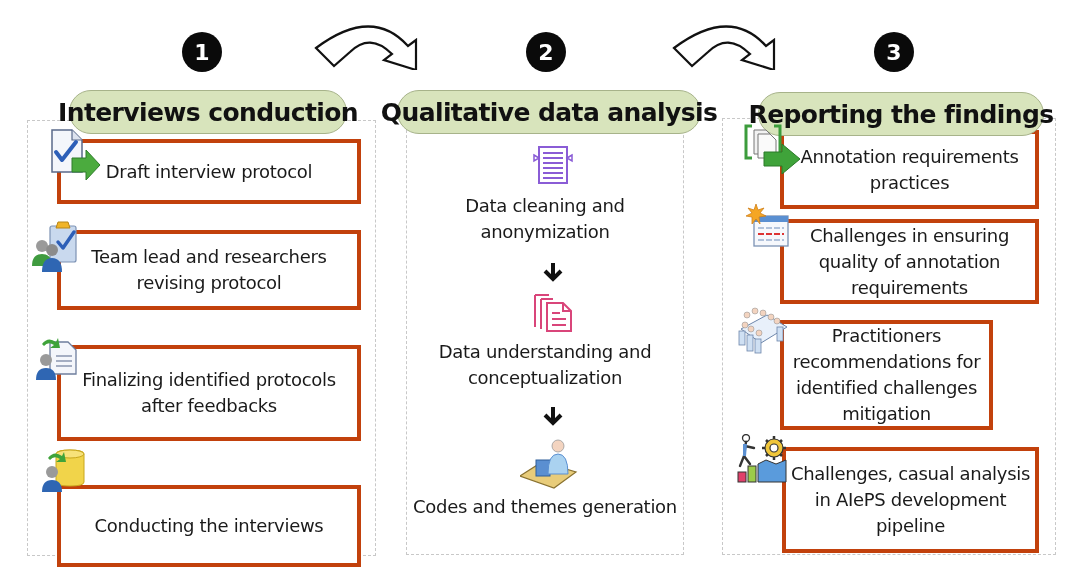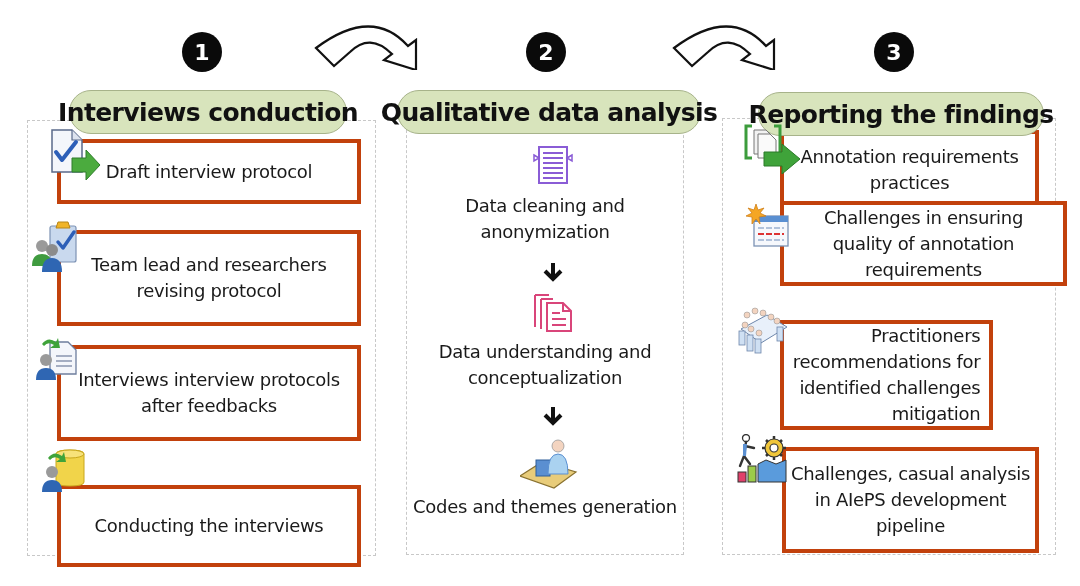--- a/index.html
+++ b/index.html
@@ -49,26 +49,26 @@
 </svg>
 
 <div class="num-badge" style="left:182px;top:32px;">1</div>
 <div class="phase-title" style="left:69px;top:66px;width:278px;">Interviews conduction</div>
 
 <div class="column" style="left:27px;top:120px;width:349px;height:106px;height:436px;"></div>
 
 <div class="step-box" style="left:57px;top:139px;width:304px;height:65px;">
   <span>Draft interview protocol</span>
 </div>
-<div class="step-box" style="left:57px;top:230px;width:304px;height:96px;">
+<div class="step-box" style="left:57px;top:230px;width:304px;height:80px;">
   <span>Team lead and researchers
 revising protocol</span>
 </div>
 <div class="step-box" style="left:57px;top:345px;width:304px;height:96px;">
-  <span>Interviews interview protocols
+  <span>Finalizing identified protocols
 after feedbacks</span>
 </div>
 <div class="step-box" style="left:57px;top:457px;width:304px;height:82px;margin-top:28px;">
   <span>Conducting the interviews</span>
 </div>
 
 <svg class="icon" style="left:50px;top:128px;" width="52" height="52" viewBox="0 0 52 52">
   <path d="M2 2 L22 2 L32 12 L32 44 L2 44 Z" fill="#f4f6fb" stroke="#5a6a8a" stroke-width="1.5"></path>
   <path d="M22 2 L22 12 L32 12" fill="#dde3ef" stroke="#5a6a8a" stroke-width="1.2"></path>
   <path d="M6 24 L12 32 L26 14" fill="none" stroke="#2d5fb8" stroke-width="4" stroke-linecap="round" stroke-linejoin="round"></path>
@@ -153,26 +153,26 @@
 
 <div class="num-badge" style="left:874px;top:32px;">3</div>
 <div class="phase-title" style="left:758px;top:68px;width:286px;">Reporting the findings</div>
 
 <div class="column" style="left:722px;top:118px;width:334px;height:437px;"></div>
 
 <div class="step-box" style="left:780px;top:130px;width:259px;height:79px;">
   <span>Annotation requirements
 practices</span>
 </div>
-<div class="step-box" style="left:780px;top:201px;width:287px;height:85px;">
+<div class="step-box" style="left:780px;top:219px;width:259px;height:85px;">
   <span>Challenges in ensuring
 quality of annotation
 requirements</span>
 </div>
-<div class="step-box" style="left:780px;top:320px;width:213px;height:110px;text-align:right;">
+<div class="step-box" style="left:780px;top:320px;width:213px;height:110px;">
   <span>Practitioners
 recommendations  for
 identified challenges
 mitigation</span>
 </div>
 <div class="step-box" style="left:782px;top:447px;width:257px;height:106px;">
   <span>Challenges, casual analysis
 in AIePS development
 pipeline</span>
 </div>

